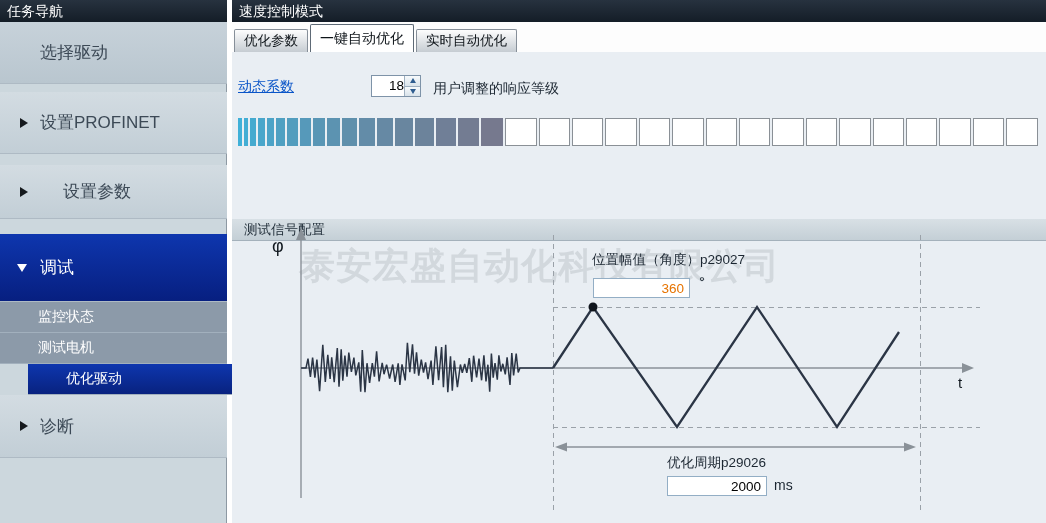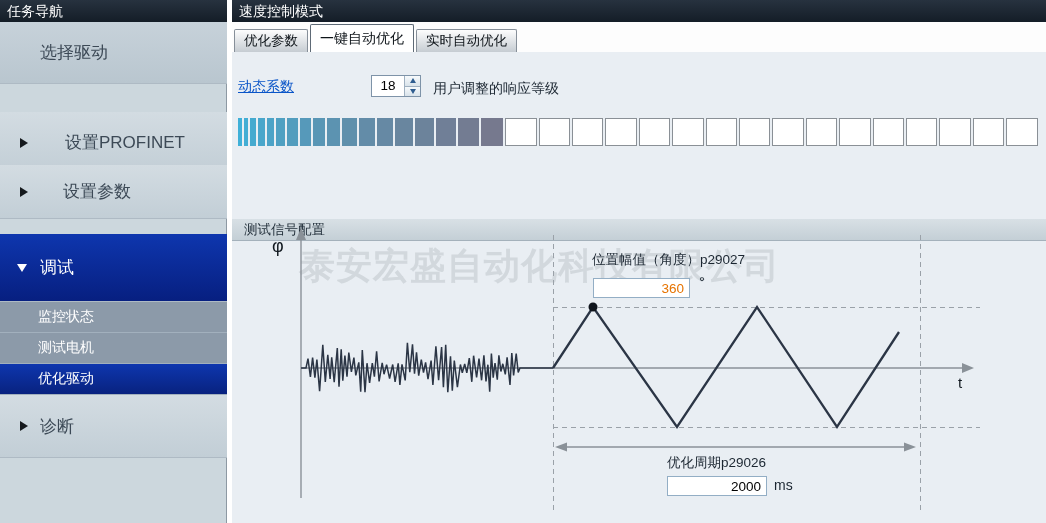--- a/index.html
+++ b/index.html
@@ -8,39 +8,39 @@
   .abs{position:absolute;box-sizing:border-box;}
   .darkbar{background:linear-gradient(#27323f,#141d27);color:#fff;font-size:14px;line-height:22px;padding-left:7px;}
   
   #sidebar-bg{left:0;top:0;width:227px;height:523px;background:#ccd7dd;border-right:1px solid #8d99a3;}
   .nav-item{position:absolute;left:0;width:227px;box-sizing:border-box;display:flex;align-items:center;
             font-size:17px;color:#3c4956;background:linear-gradient(#d3dce2,#c2ced6);
             border-bottom:1px solid #aebac4;cursor:pointer;}
   .nav-item.first{background:linear-gradient(#c7d2da,#b9c6cf);}
   .nav-item.active{background:linear-gradient(#0e36ae,#071f80);color:#fff;}
   .nav-item.sub{font-size:14px;background:#8c9aa9;color:#fff;border-bottom:1px solid #a2b0bd;}
-  .nav-item.sub.selected{background:linear-gradient(#0e36ae,#08227f);}
+  .nav-item.sub.selected{background:linear-gradient(#0e36ae,#08227f);margin-left:28px;}
   .nav-label{margin-left:40px;}
   .nav-item.sub .nav-label{margin-left:38px;}
   .tri{width:0;height:0;position:absolute;left:20px;}
   .tri.right{border-left:8px solid #15191d;border-top:5px solid transparent;border-bottom:5px solid transparent;}
   .tri.down{border-top:8px solid #fff;border-left:5px solid transparent;border-right:5px solid transparent;left:17px;}
   
   #main-header{left:232px;top:0;width:814px;height:22px;}
   #tabstrip-bg{left:232px;top:22px;width:814px;height:30px;background:#fdfdfd;}
   #content-bg{left:232px;top:52px;width:814px;height:471px;background:#e9eef3;}
   #tabstrip{left:232px;top:22px;width:814px;height:30px;display:flex;align-items:flex-end;padding-left:2px;}
   .tab{height:23px;line-height:22px;font-size:13.5px;padding:0 9px;color:#0e1419;cursor:pointer;
        background:linear-gradient(#fdfdfd,#c6ccd2);border:1px solid #868f99;border-bottom:none;
        margin-right:2px;box-sizing:border-box;border-radius:2px 2px 0 0;white-space:nowrap;}
   .tab.active{height:28px;line-height:27px;background:#fff;border-color:#5e6a76;font-size:14px;}
   
   #dyn-link{left:238px;top:78px;font-size:14px;color:#0a55c8;text-decoration:underline;cursor:pointer;}
   #spinner{left:371px;top:75px;width:50px;height:22px;border:1px solid #7e93a8;background:#fff;display:flex;}
-  #spin-value{flex:1;font-size:13.5px;line-height:20px;text-align:center;color:#000;}
+  #spin-value{flex:1;font-size:13.5px;line-height:20px;text-align:right;color:#000;}
   #spin-btns{width:15px;display:flex;flex-direction:column;border-left:1px solid #9fb0c0;}
   .spin-btn{flex:1;background:linear-gradient(#f7fafc,#d9e3ea);display:flex;align-items:center;justify-content:center;cursor:pointer;}
   .spin-btn + .spin-btn{border-top:1px solid #9fb0c0;}
   .stri{width:0;height:0;}
   .stri.up{border-bottom:5px solid #2f5d8f;border-left:3.5px solid transparent;border-right:3.5px solid transparent;}
   .stri.down{border-top:5px solid #2f5d8f;border-left:3.5px solid transparent;border-right:3.5px solid transparent;}
   #dyn-desc{left:433px;top:80px;font-size:14px;color:#1b2631;}
   
   #gauge{left:238px;top:118px;width:802px;height:28px;font-size:0;}
   .gseg{display:inline-block;height:28px;box-sizing:border-box;vertical-align:top;}
@@ -65,21 +65,21 @@
 <body>
 
 <div class="app">
 
   <div class="abs" id="sidebar-bg"></div>
   <div class="abs darkbar" id="sidebar-title" style="left:0;top:0;width:227px;height:22px;">任务导航</div>
   <nav class="abs" id="side-items" style="left:0;top:0;width:227px;height:523px;">
       <div class="nav-item first" style="top: 22px; height: 62px;">
         <span class="nav-label">选择驱动</span>
       </div>
-      <div class="nav-item" style="top: 112px; height: 62px; padding-left: 25px;">
+      <div class="nav-item" style="top: 92px; height: 62px;">
         <span class="tri right"></span>
         <span class="nav-label">设置PROFINET</span>
       </div>
       <div class="nav-item" style="top: 165px; height: 54px; padding-left: 23px;">
         <span class="tri right"></span>
         <span class="nav-label">设置参数</span>
       </div>
       <div class="nav-item active" style="top: 234px; height: 68px;">
         <span class="tri down"></span>
         <span class="nav-label">调试</span>

